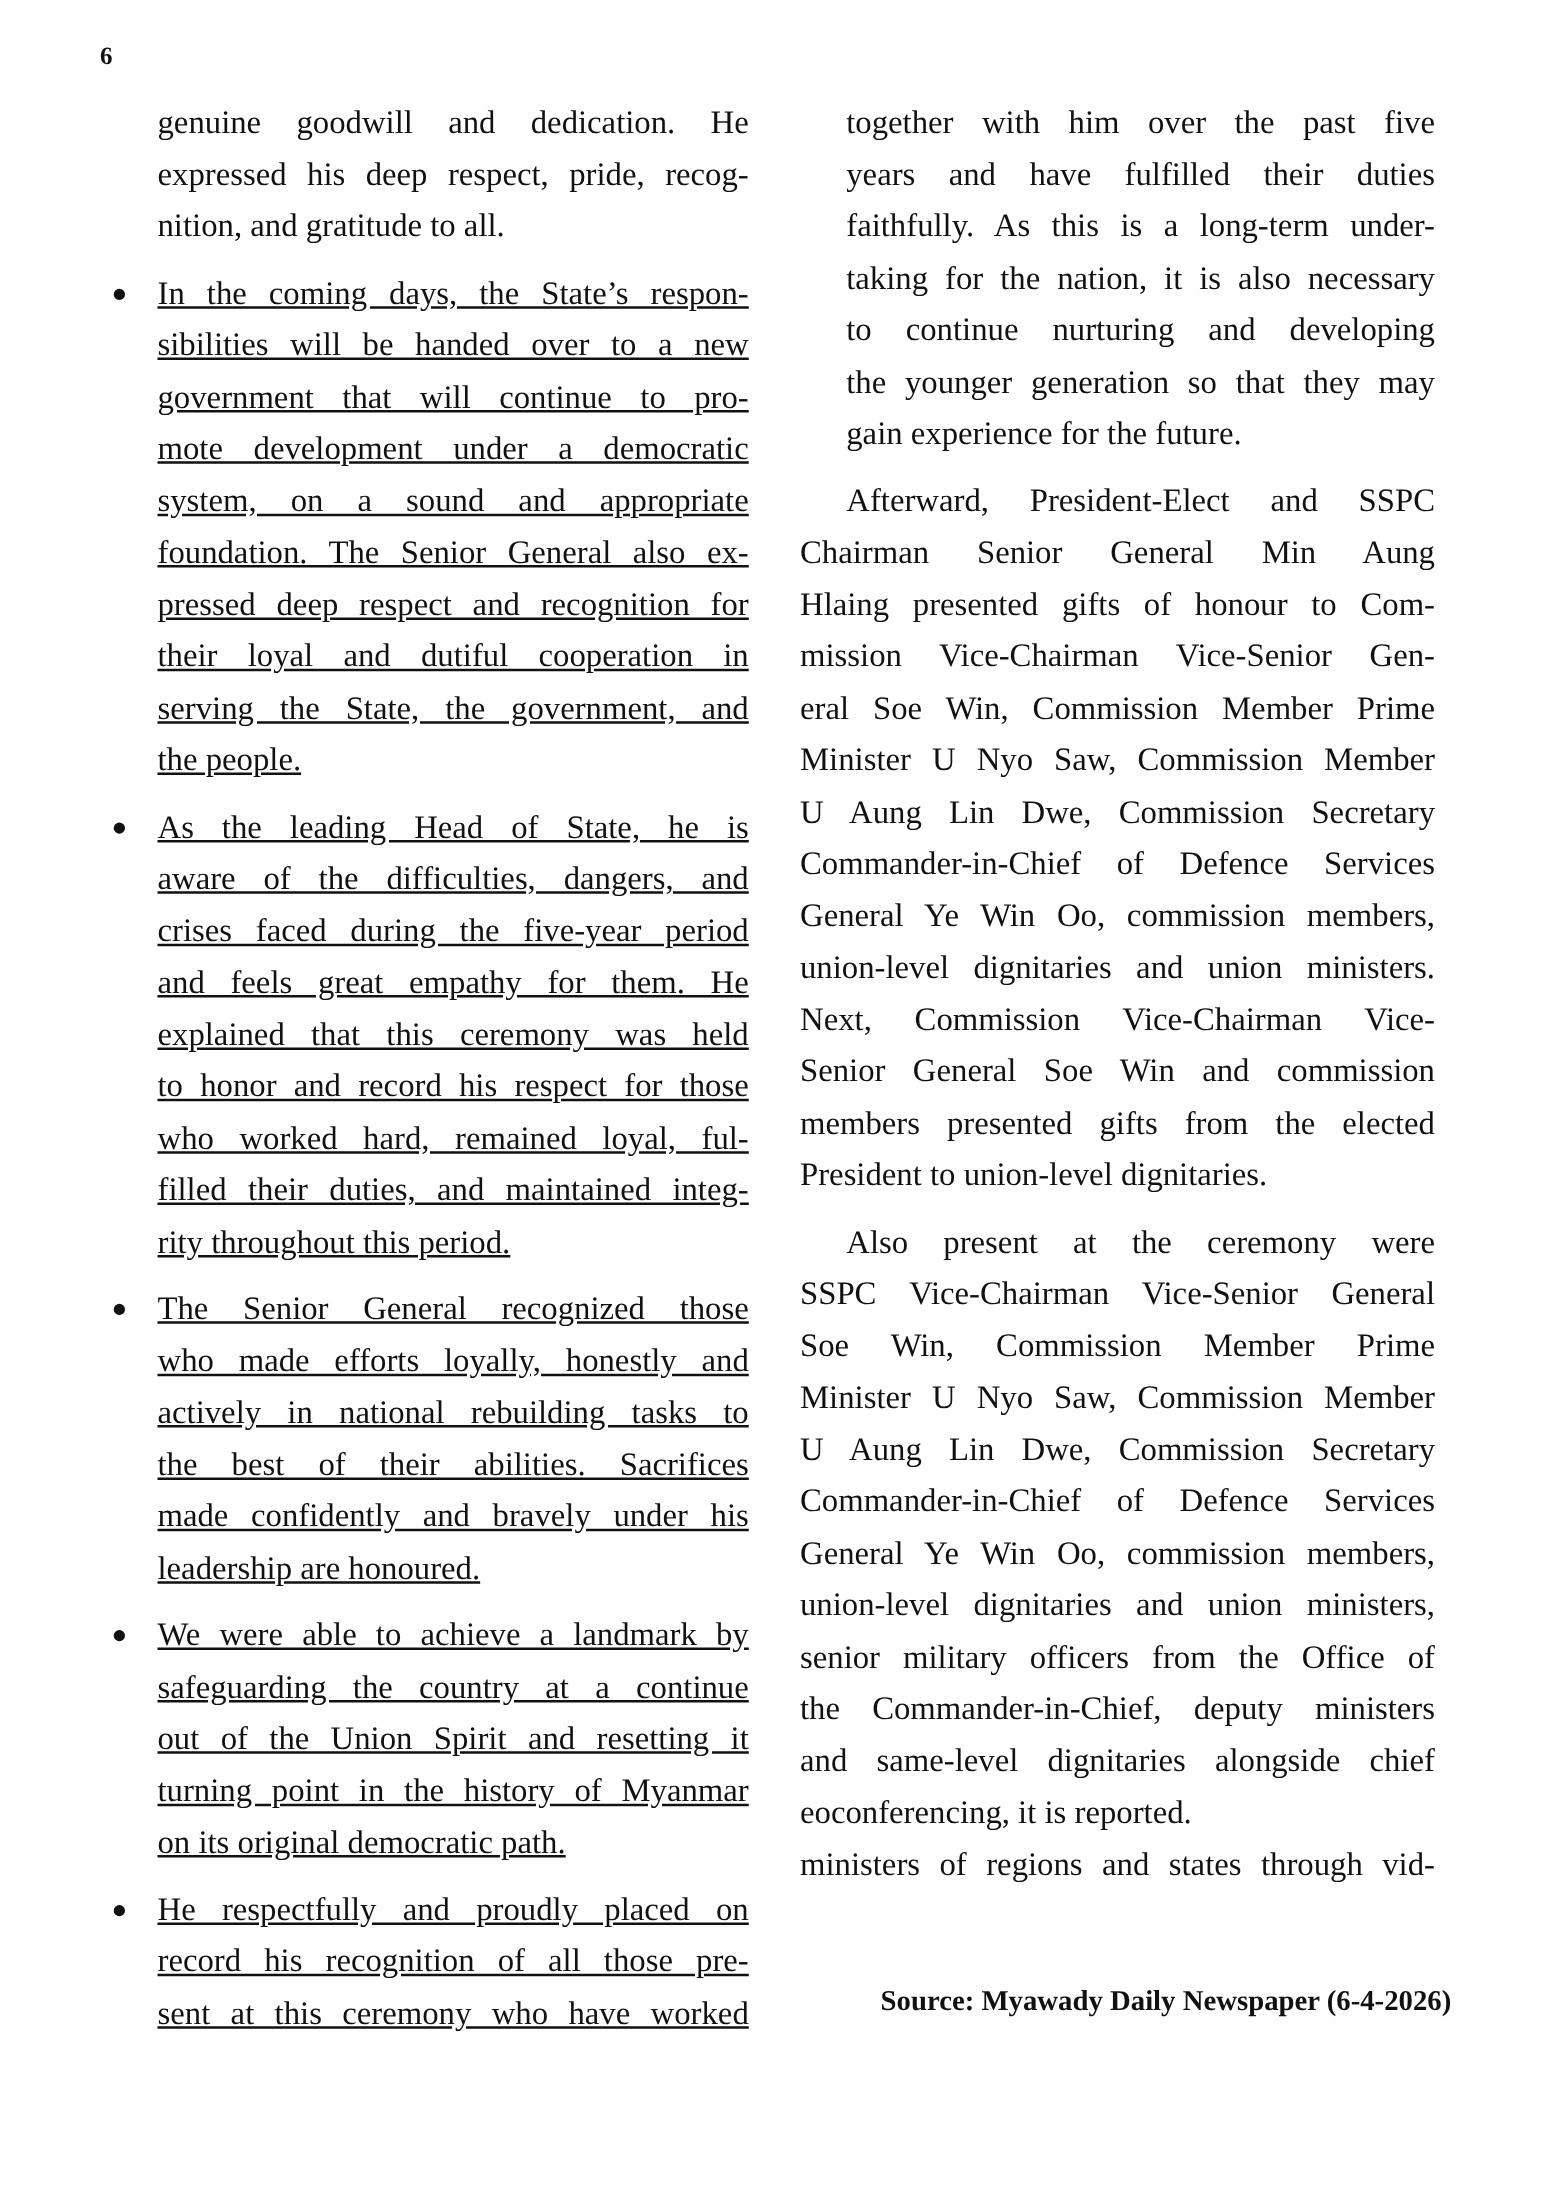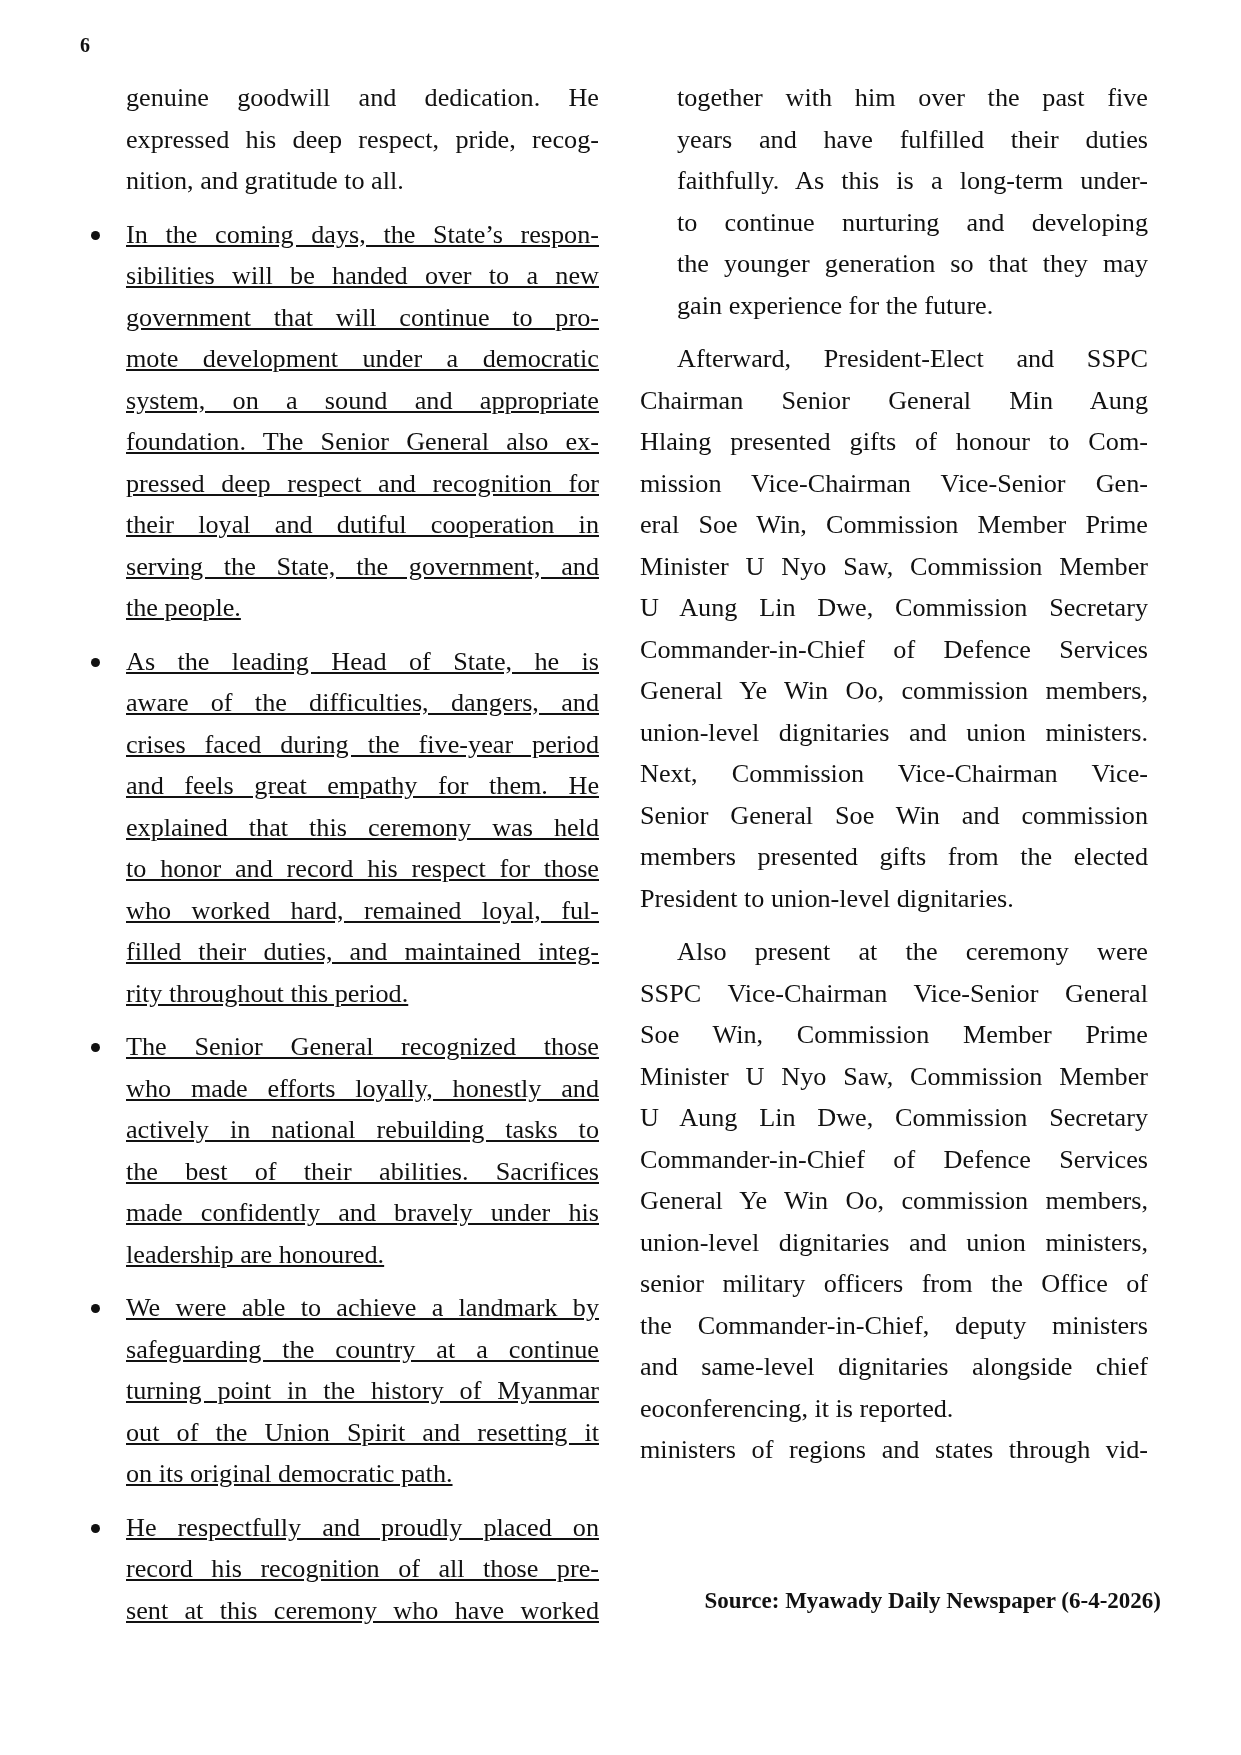--- a/index.html
+++ b/index.html
@@ -85,39 +85,40 @@
     <span class="line">the best of their abilities. Sacrifices</span>
     <span class="line">made confidently and bravely under his</span>
     <span class="line last">leadership are honoured.</span>
   </div>
   <div class="gap-bullet"></div>
 
   <div class="bullet-block">
     <span class="bullet-dot"></span>
     <span class="line">We were able to achieve a landmark by</span>
     <span class="line">safeguarding the country at a continue</span>
+    <span class="line">out of the Union Spirit and resetting it</span>
     <span class="line">turning point in the history of Myanmar</span>
-    <span class="line">out of the Union Spirit and resetting it</span>
     <span class="line last">on its original democratic path.</span>
   </div>
   <div class="gap-bullet"></div>
 
   <div class="bullet-block">
     <span class="bullet-dot"></span>
     <span class="line">He respectfully and proudly placed on</span>
     <span class="line">record his recognition of all those pre-</span>
     <span class="line">sent at this ceremony who have worked</span>
   </div>
 </div>
 
 <div class="col col-right">
   <div style="padding-left:37px; width:471px;">
     <span class="line">together with him over the past five</span>
     <span class="line">years and have fulfilled their duties</span>
     <span class="line">faithfully. As this is a long-term under-</span>
+    <span class="line">taking for the nation, it is also necessary</span>
     <span class="line">to continue nurturing and developing</span>
     <span class="line">the younger generation so that they may</span>
     <span class="line last">gain experience for the future.</span>
   </div>
   <div class="gap-para"></div>
 
   <div>
     <span class="line indent">Afterward, President-Elect and SSPC</span>
     <span class="line">Chairman Senior General Min Aung</span>
     <span class="line">Hlaing presented gifts of honour to Com-</span>

